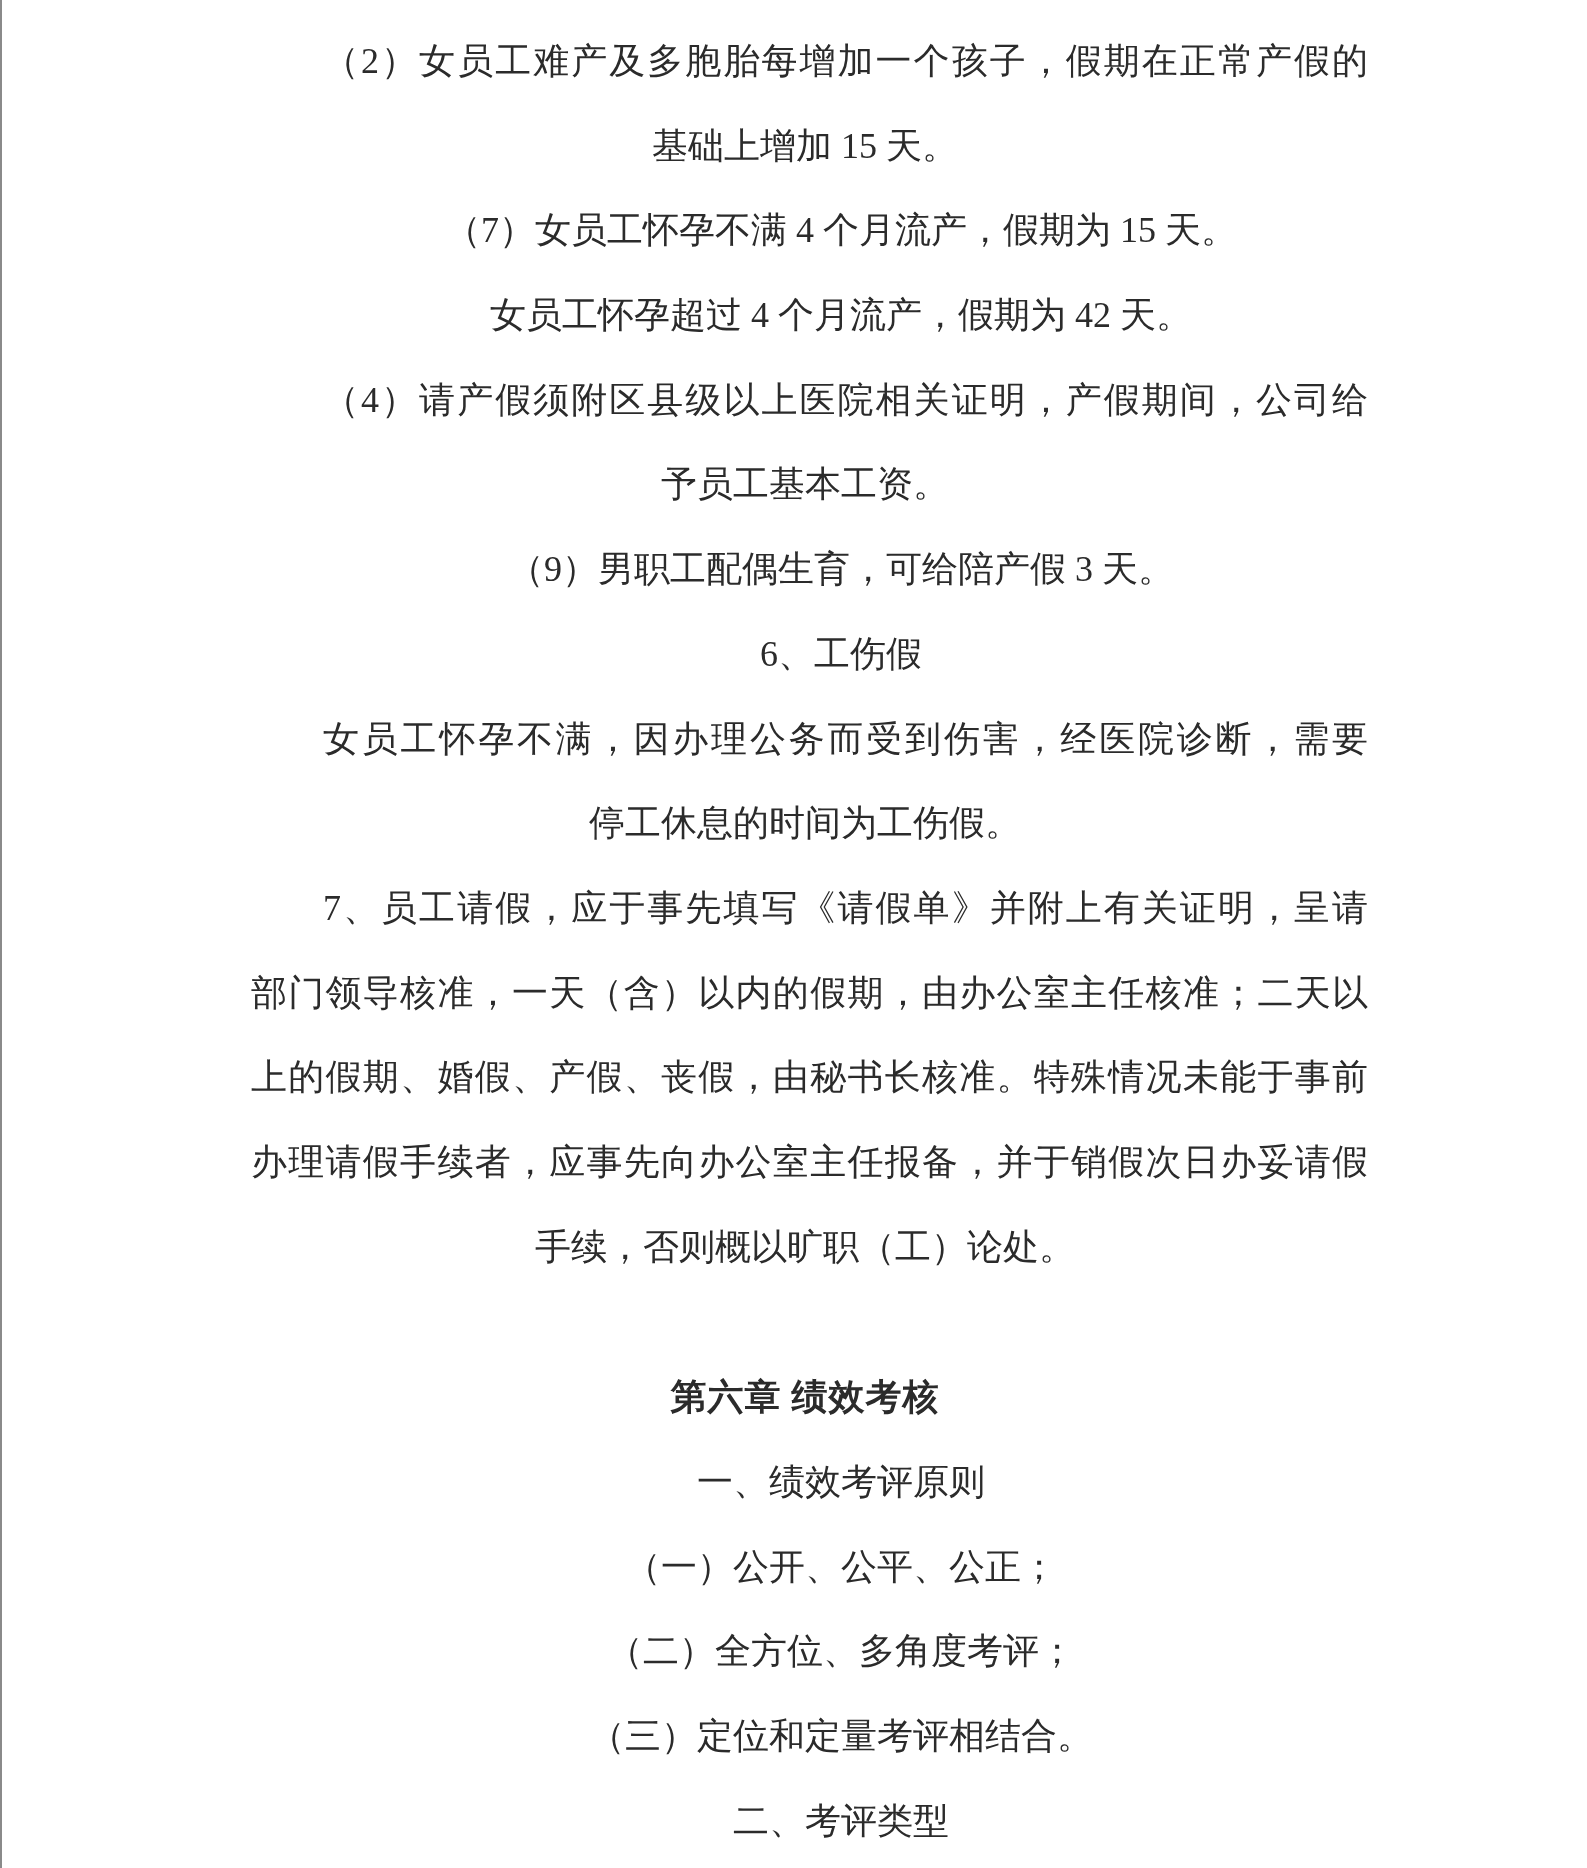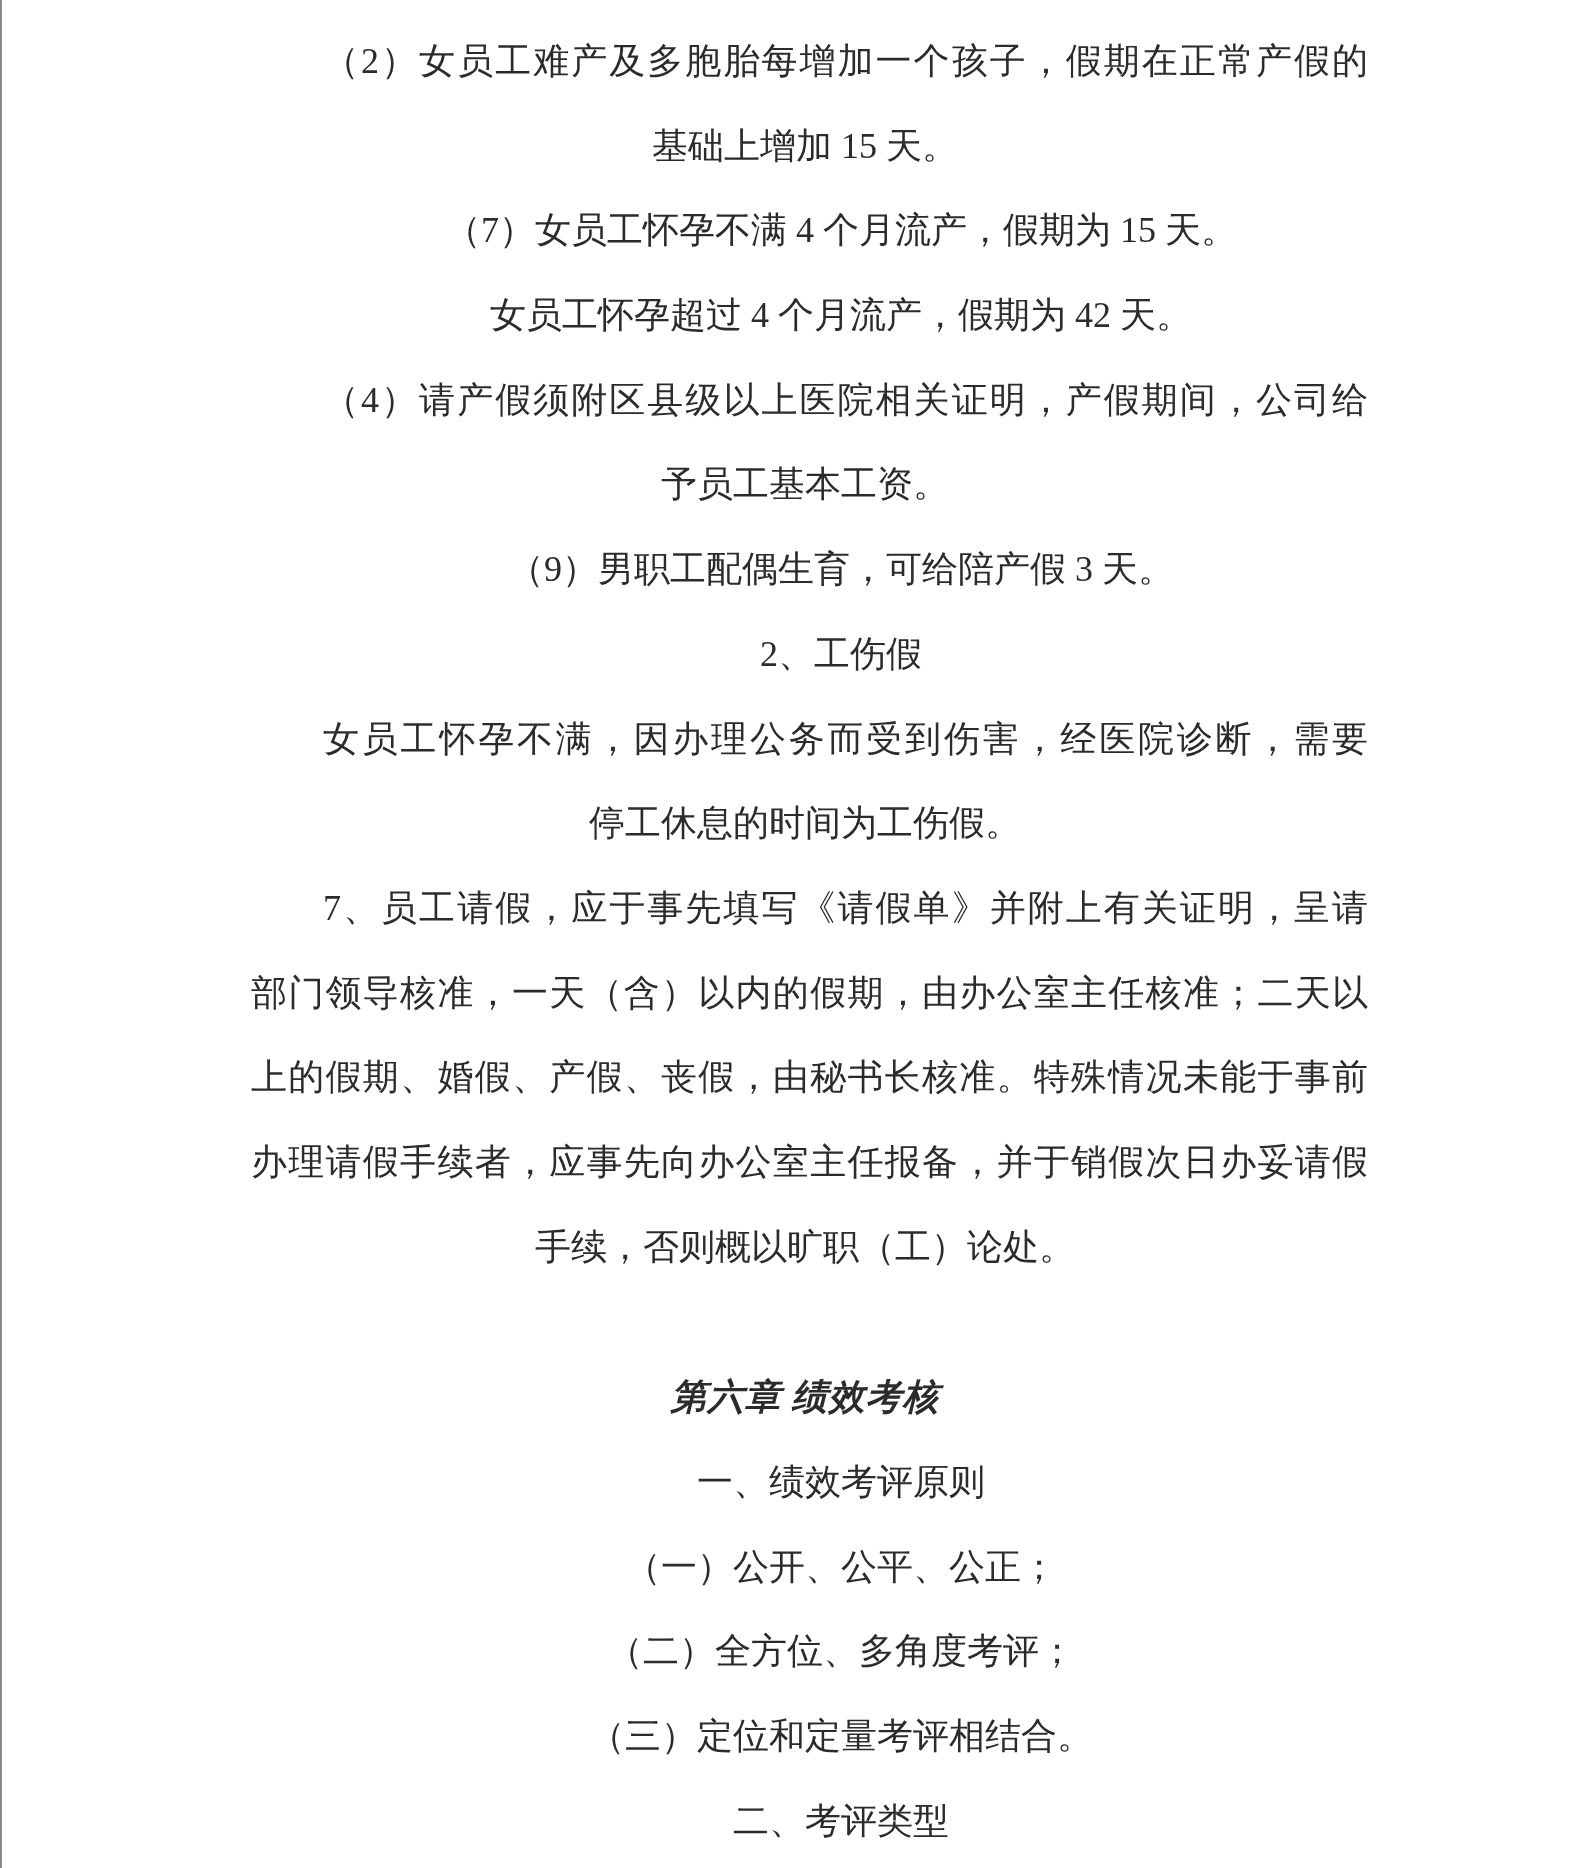--- a/index.html
+++ b/index.html
@@ -37,36 +37,35 @@
     margin-left: 9px;
   }
   .line.spacer {
     height: 66px;
   }
   .line.heading {
     font-weight: bold;
     text-align: center;
     text-indent: 0;
     letter-spacing: 1px;
-    font-style: italic;
   }
 </style>
 </head>
 <body>
 
 <div class="page">
   <div id="document-body">
       <div class="line indent justify">（2）女员工难产及多胞胎每增加一个孩子，假期在正常产假的</div>
       <div class="line">基础上增加 15 天。</div>
       <div class="line indent">（7）女员工怀孕不满 4 个月流产，假期为 15 天。</div>
       <div class="line indent">女员工怀孕超过 4 个月流产，假期为 42 天。</div>
       <div class="line indent justify">（4）请产假须附区县级以上医院相关证明，产假期间，公司给</div>
       <div class="line">予员工基本工资。</div>
       <div class="line indent">（9）男职工配偶生育，可给陪产假 3 天。</div>
-      <div class="line indent">2、工伤假</div>
+      <div class="line indent">6、工伤假</div>
       <div class="line indent justify">女员工怀孕不满，因办理公务而受到伤害，经医院诊断，需要</div>
       <div class="line">停工休息的时间为工伤假。</div>
       <div class="line indent justify">7、员工请假，应于事先填写《请假单》并附上有关证明，呈请</div>
       <div class="line justify">部门领导核准，一天（含）以内的假期，由办公室主任核准；二天以</div>
       <div class="line justify">上的假期、婚假、产假、丧假，由秘书长核准。特殊情况未能于事前</div>
       <div class="line justify">办理请假手续者，应事先向办公室主任报备，并于销假次日办妥请假</div>
       <div class="line">手续，否则概以旷职（工）论处。</div>
       <div class="line spacer"></div>
       <div class="line heading">第六章 绩效考核</div>
       <div class="line indent">一、绩效考评原则</div>

